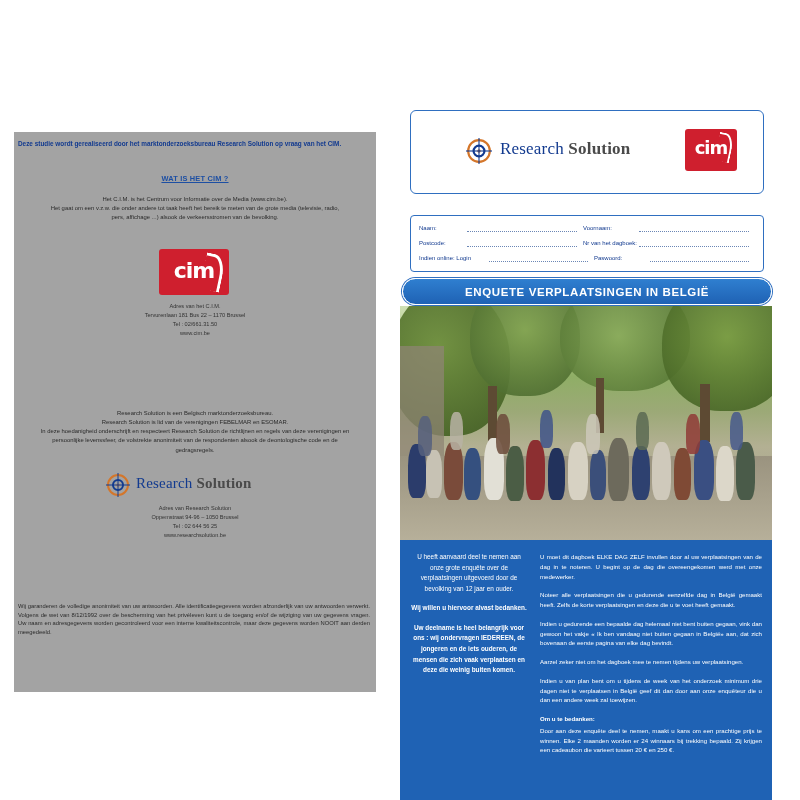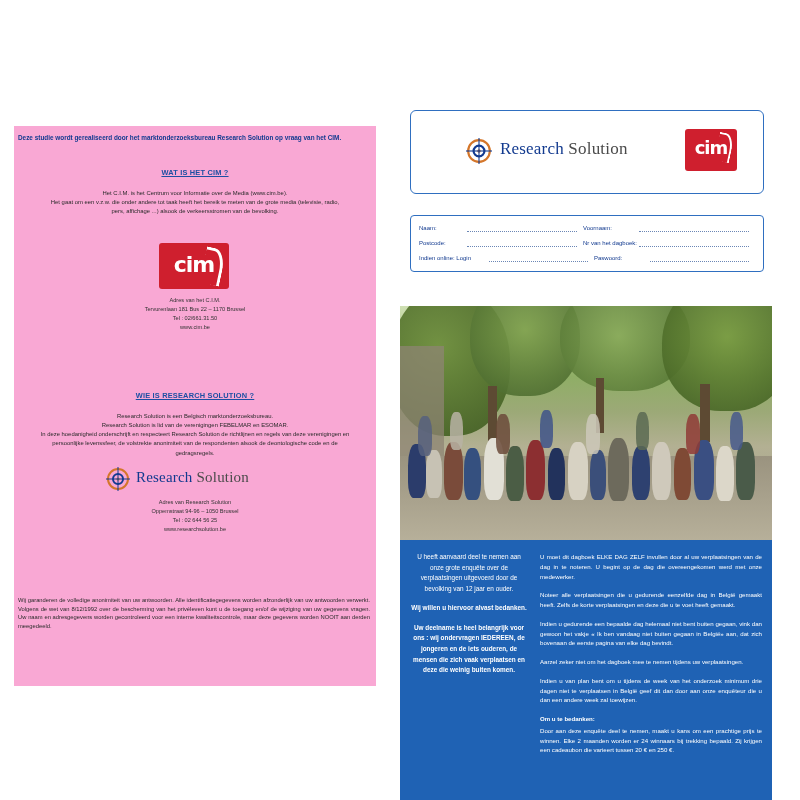--- a/index.html
+++ b/index.html
@@ -8,23 +8,23 @@
     background:#ffffff;
     font-family:"Liberation Sans", sans-serif;
     color:#1a1a1a;
     overflow:hidden;
     position:relative;
   }
 
   
   .left-page{
     position:absolute;
-    left:14px; top:126px;
+    left:14px; top:132px;
     width:362px; height:560px;
-    background:#f9a8d4;
+    background:#a3a3a3;
   }
   .left-intro{
     position:absolute; left:4px; top:8px; width:356px;
     font-size:6.4px; font-weight:bold; color:#123a8f;
     line-height:1.35;
   }
   .sec-title{
     text-align:center;
     font-size:7.4px;
     font-weight:bold;
@@ -80,21 +80,21 @@
   }
   .rs-mark{
     position:absolute; left:0; top:1px; width:24px; height:24px;
   }
   .rs-text{
     position:absolute; left:30px; top:3px;
     font-size:15px; letter-spacing:.2px;
     font-family:"Liberation Serif", serif;
   }
   .rs-text b{color:#123a8f; font-weight:normal;}
-  .rs-text span{color:#4a4a4a;}
+  .rs-text span{color:#4a4a4a;font-weight:bold;}
   .rs-addr{
     position:absolute; left:20px; top:372px; width:322px;
     text-align:center; font-size:5.6px; color:#333; line-height:1.6;
   }
 
   .left-footer{
     position:absolute; left:4px; top:470px; width:352px;
     font-size:5.8px; color:#2b2b2b; line-height:1.5; text-align:justify;
   }
 
@@ -226,21 +226,20 @@
   </div>
 
   <div class="cim-addr">
     <div>Adres van het C.I.M.</div>
     <div>Tervurenlaan 181 Bus 22 – 1170 Brussel</div>
     <div>Tel : 02/661.31.50</div>
     <div>www.cim.be</div>
   </div>
 
   <div class="blk-rs">
-    <div class="sec-title">WIE IS RESEARCH SOLUTION ?</div>
     <div class="body-center" style="white-space:pre-line">Research Solution is een Belgisch marktonderzoeksbureau.
 Research Solution is lid van de verenigingen  FEBELMAR en ESOMAR.
 In deze hoedanigheid onderschrijft en respecteert Research Solution de richtlijnen en regels van deze verenigingen en persoonlijke levenssfeer, de volstrekte anonimiteit van de respondenten alsook de deontologische code en de gedragsregels.</div>
   </div>
 
   <div class="rs-logo">
     <svg class="rs-mark" viewBox="0 0 24 24">
       <circle cx="12" cy="12" r="10" fill="none" stroke="#d4762a" stroke-width="2"></circle>
       <circle cx="12" cy="12" r="5" fill="none" stroke="#123a8f" stroke-width="2"></circle>
       <circle cx="12" cy="12" r="1.6" fill="#d4762a"></circle>
@@ -300,20 +299,21 @@
       <span class="dots"></span>
     </div>
     <div class="frow r3">
       <span class="lab" style="width:70px;flex:0 0 70px">Indien online: Login</span>
       <span class="dots"></span>
       <span class="lab2">Paswoord:</span>
       <span class="dots"></span>
     </div>
   </div>
 
+  <div class="banner">ENQUETE VERPLAATSINGEN IN BELGIË</div>
 
   <div class="photo">
     <div class="sky"></div>
 
     <div class="tree" style="left:-10px;top:-20px;width:120px;height:150px;background:radial-gradient(circle at 40% 40%, #6f8f3f, #3f5a22);opacity:.95"></div>
     <div class="tree" style="left:70px;top:-30px;width:110px;height:120px;background:radial-gradient(circle at 50% 45%, #7ea04c, #43612a);opacity:.9"></div>
     <div class="tree" style="left:160px;top:-25px;width:130px;height:110px;background:radial-gradient(circle at 45% 50%, #86a857, #4a6a2c);opacity:.9"></div>
     <div class="tree" style="left:262px;top:-30px;width:130px;height:135px;background:radial-gradient(circle at 50% 45%, #76993f, #3d5a21);opacity:.92"></div>
     <div class="trunk" style="left:88px;top:80px;width:9px;height:60px;"></div>
     <div class="trunk" style="left:196px;top:72px;width:8px;height:55px;"></div>

